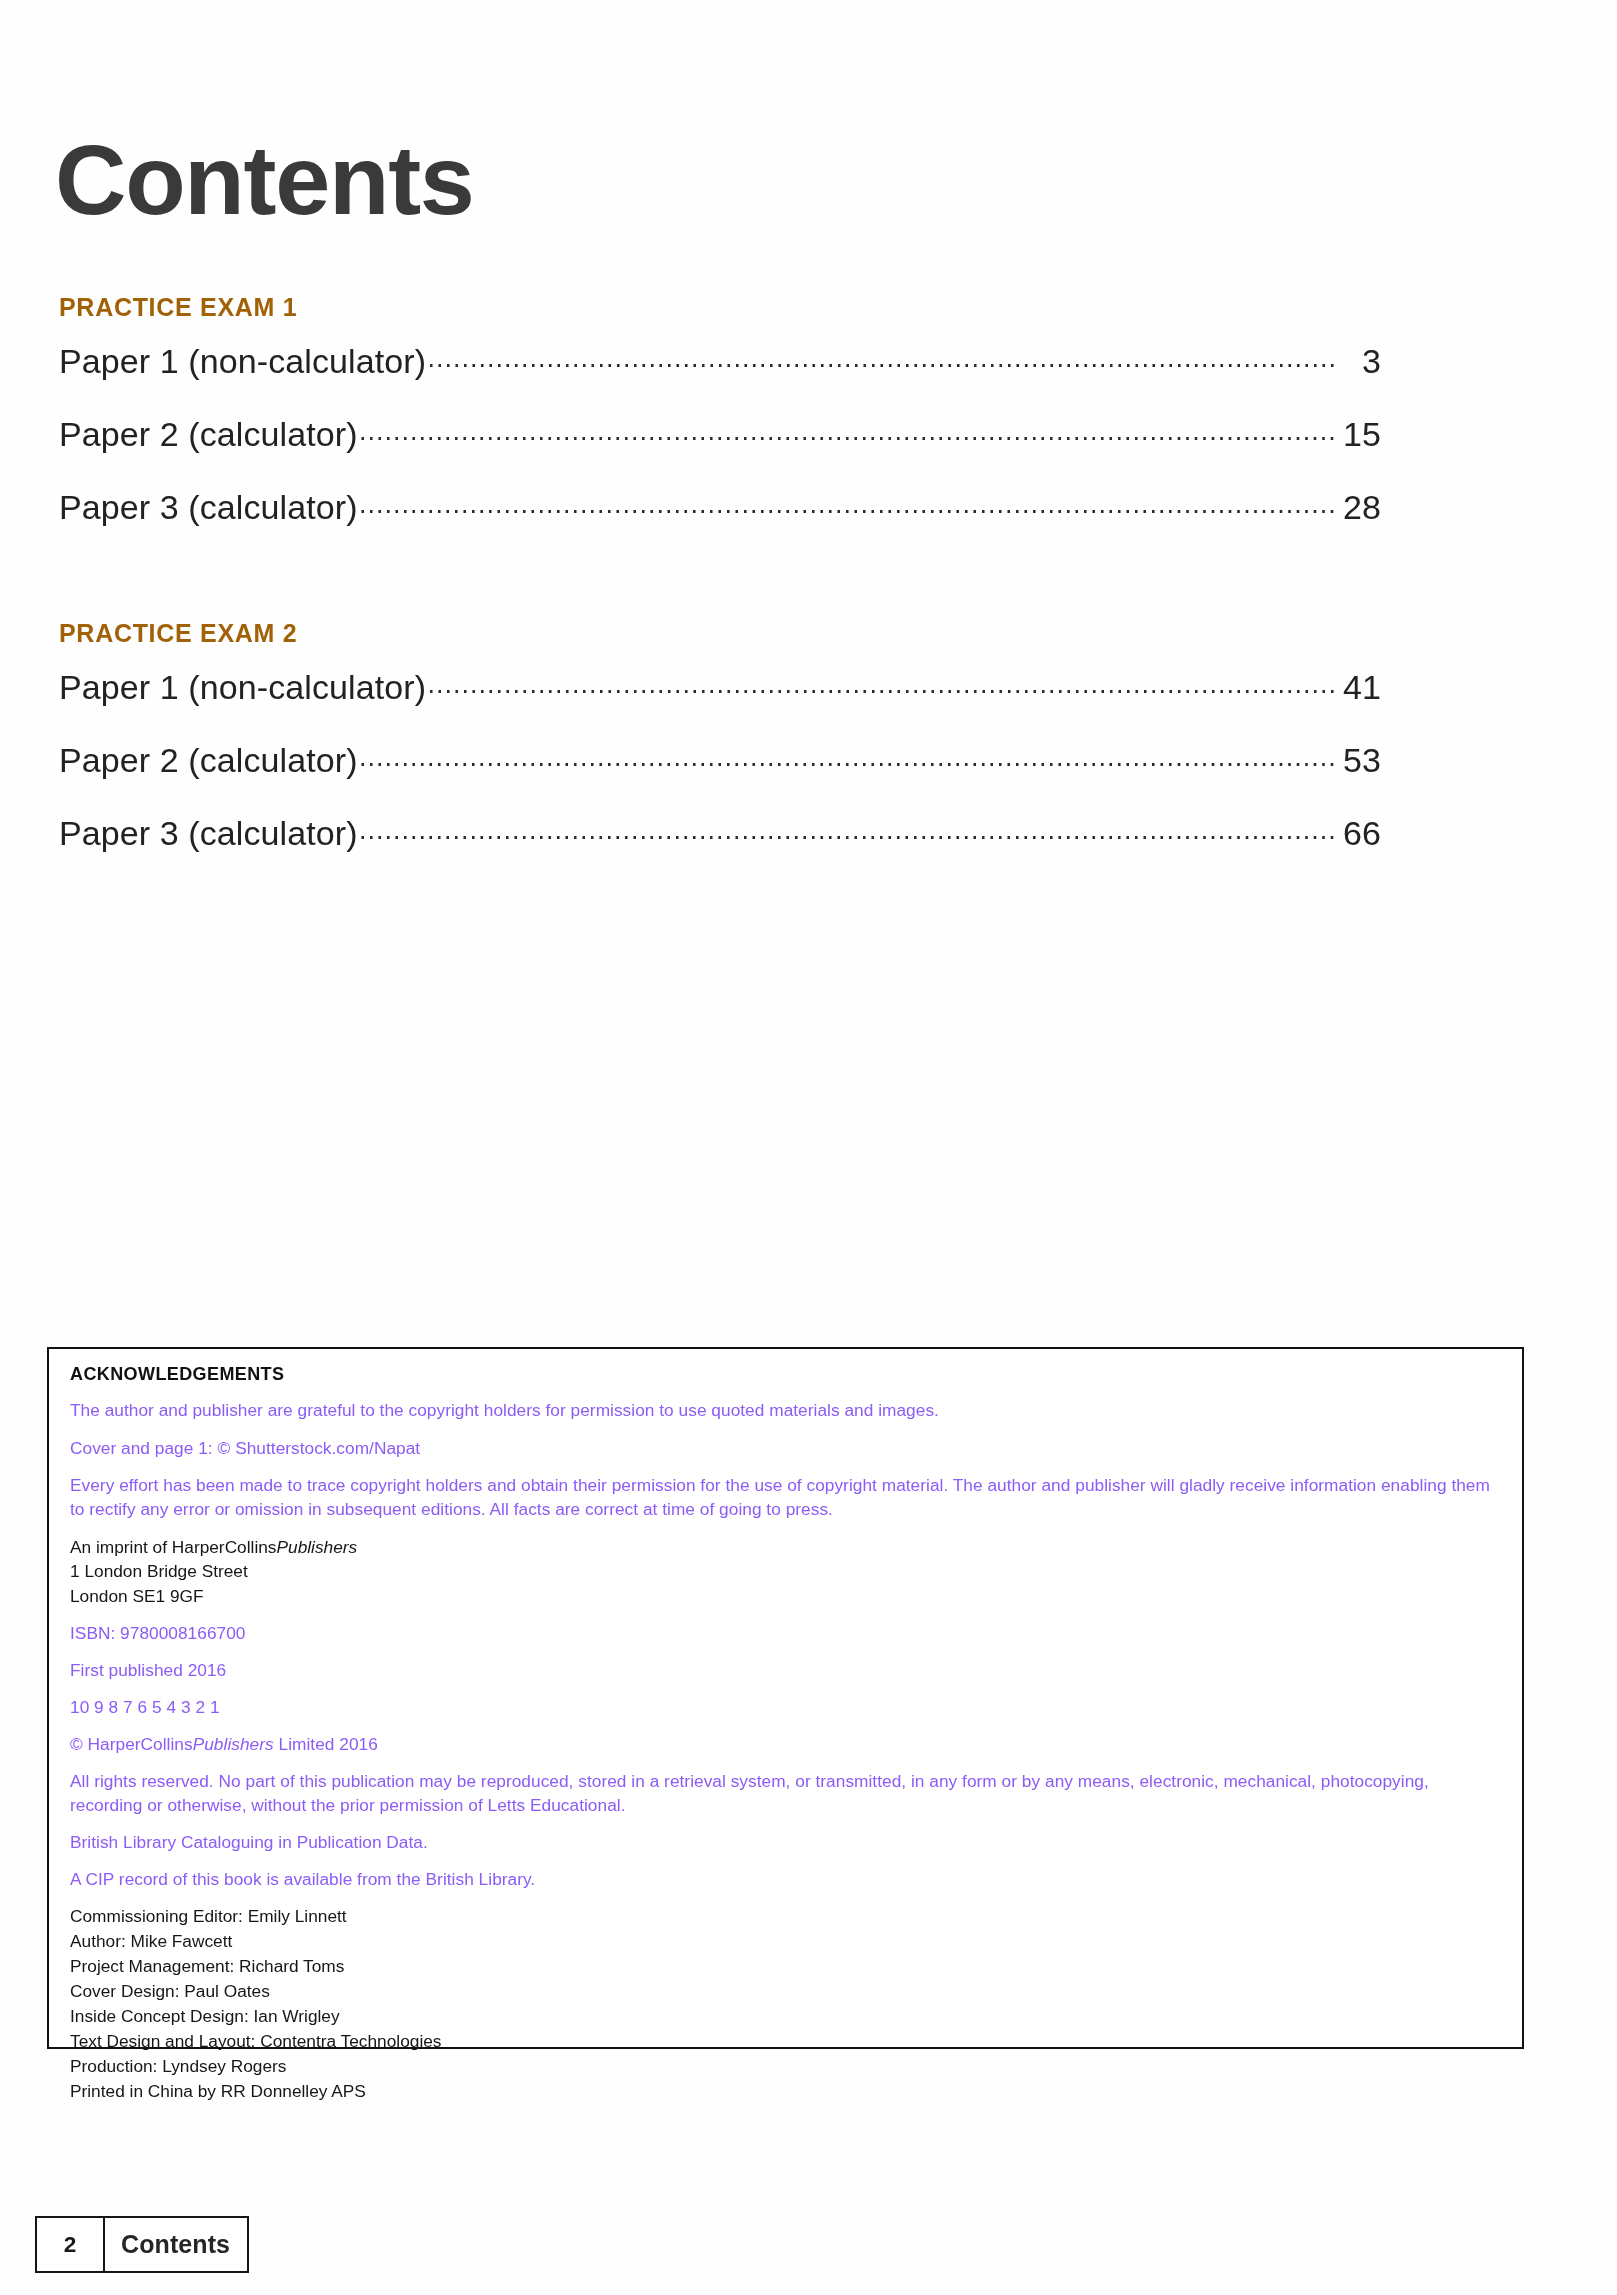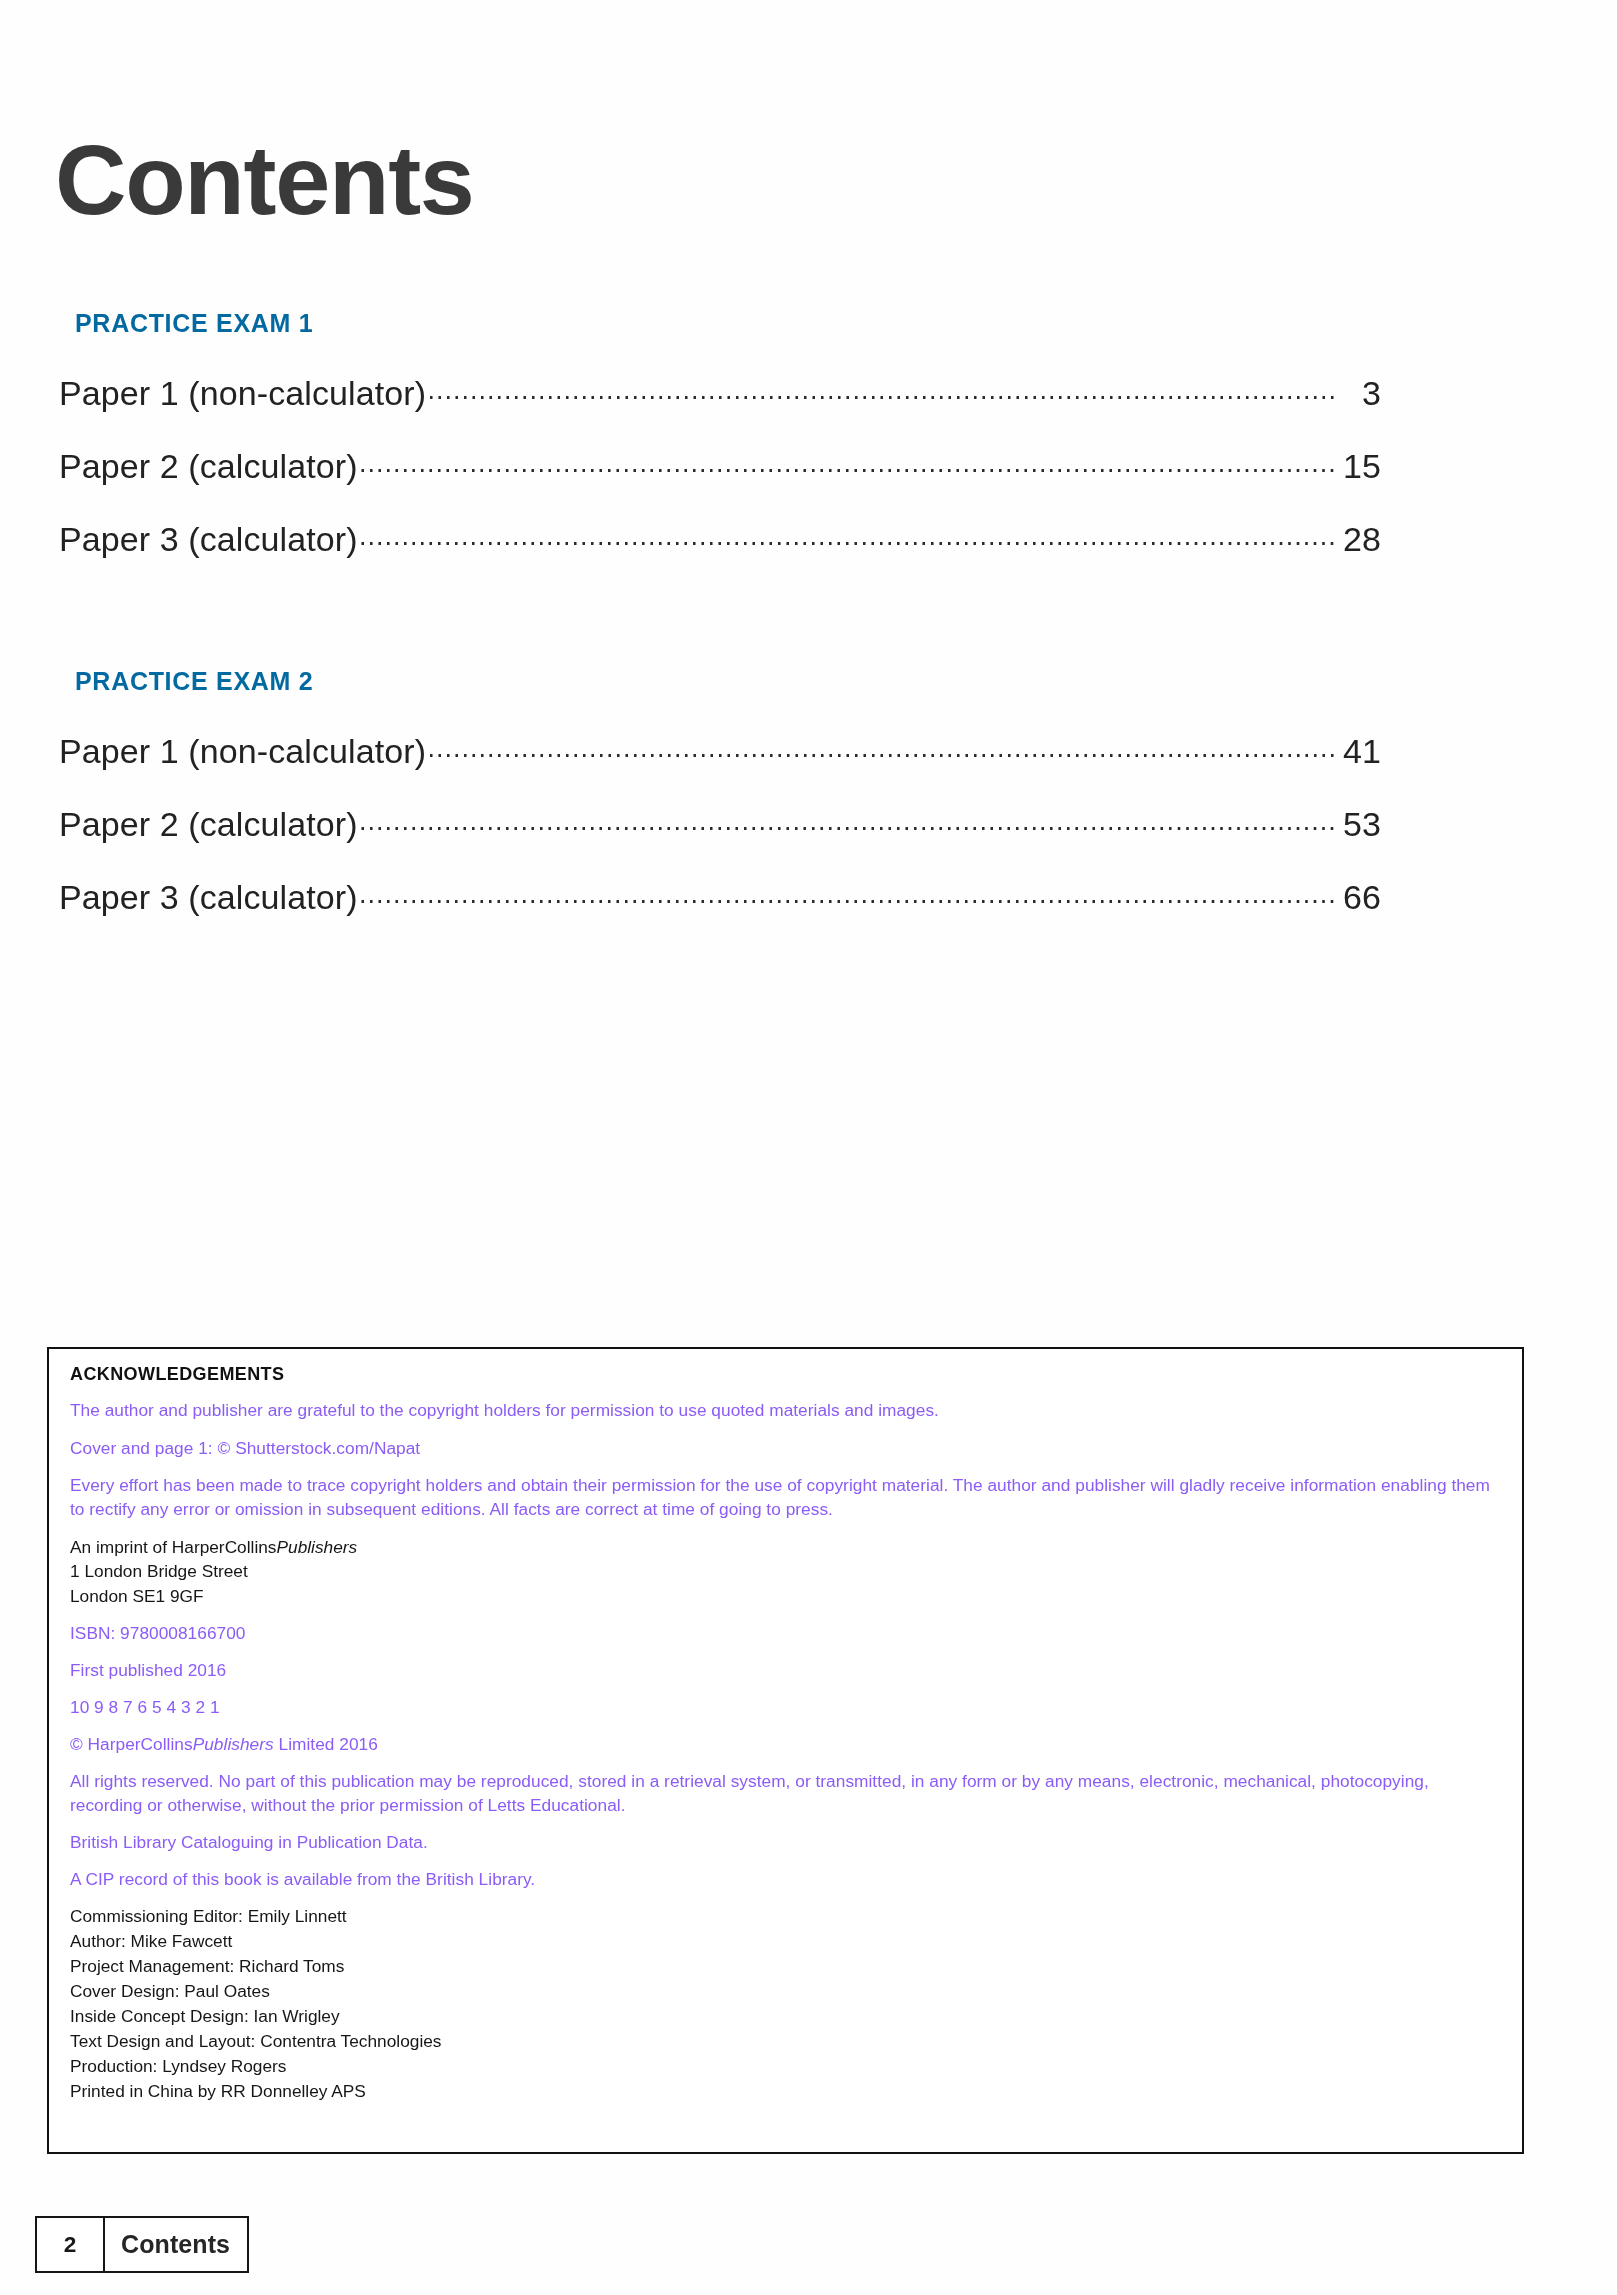--- a/index.html
+++ b/index.html
@@ -41,22 +41,22 @@
     top: 293px;
     width: 1322px;
   }
   .toc-section {
     margin-bottom: 0;
   }
   .section-heading {
     font-size: 25px;
     font-weight: bold;
     letter-spacing: 0.7px;
-    color: #0369a1;
-    margin: 16px;
+    color: #a16207;
+    margin: 0;
     padding: 0;
     height: 32px;
   }
   .toc-rows {
     margin-top: 0;
   }
   .toc-row {
     display: flex;
     align-items: center;
     height: 73px;
@@ -93,21 +93,21 @@
   }
   .gap-after-group { height: 75px; }
   .gap-before-answers { height: 72px; }
 
   
   .ack-box {
     position: absolute;
     left: 47px;
     top: 1347px;
     width: 1477px;
-    height: 807px;
+    height: 702px;
     border: 2px solid #111111;
     box-sizing: border-box;
     background: #ffffff;
   }
   .ack-inner {
     padding: 14.7px 20px 0 21px;
   }
   .ack-heading {
     font-size: 18px;
     font-weight: bold;

